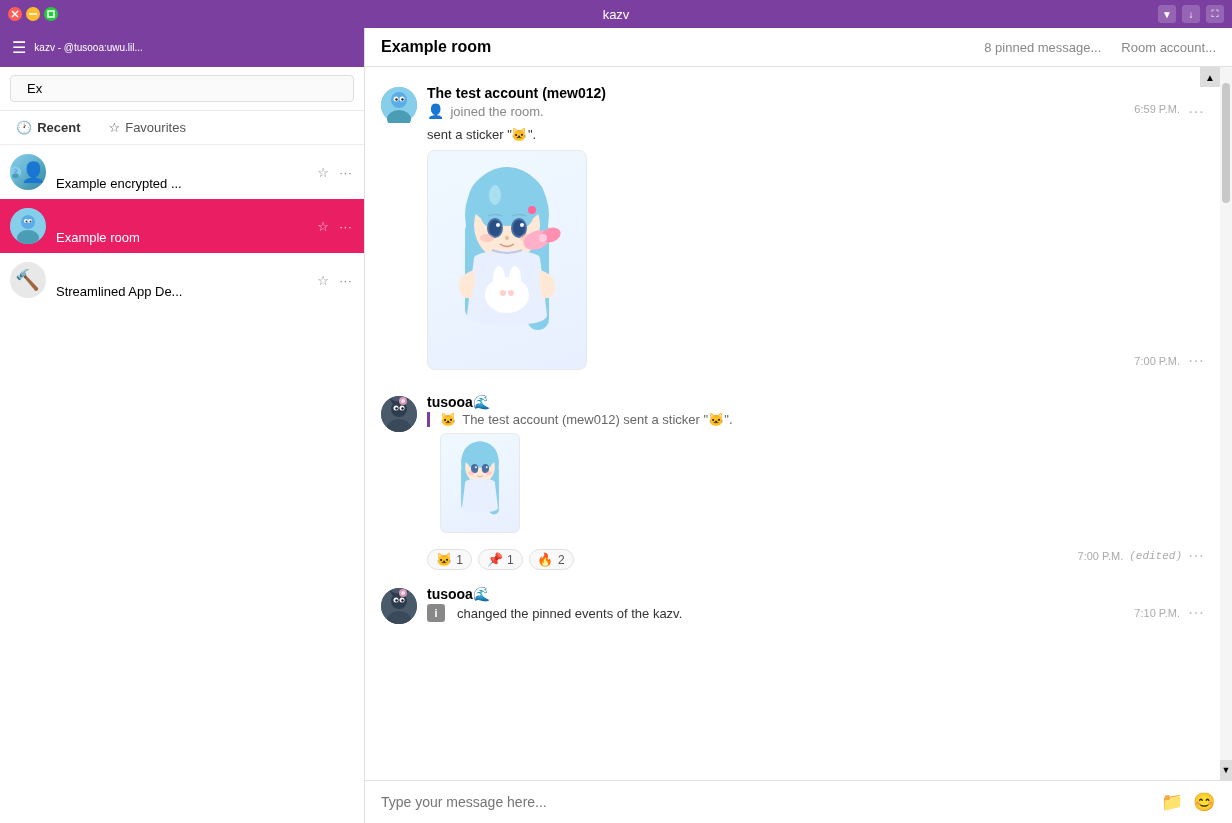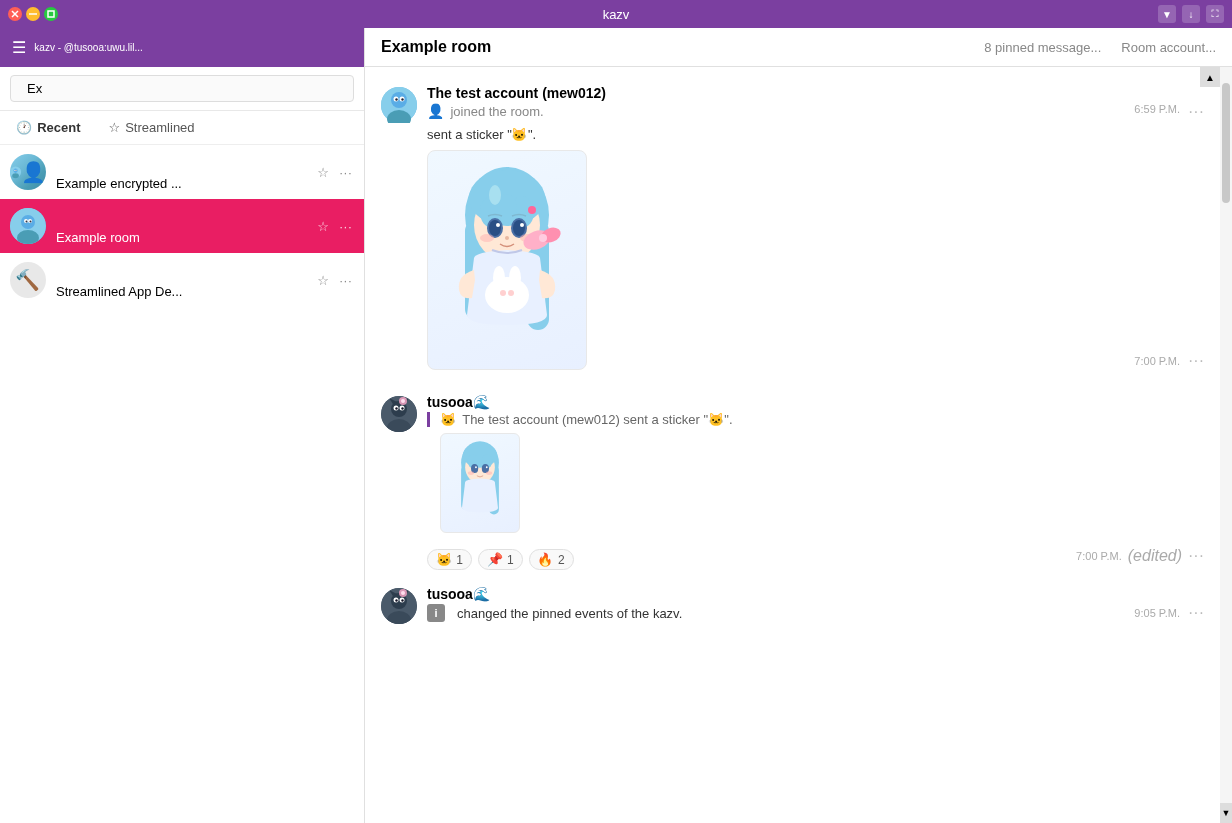--- a/index.html
+++ b/index.html
@@ -270,21 +270,21 @@
     .messages-area::-webkit-scrollbar { width: 6px; }
     .sidebar .room-list::-webkit-scrollbar-thumb,
     .messages-area::-webkit-scrollbar-thumb { background: #ccc; border-radius: 3px; }
 
     .messages-wrapper {
       display: flex;
       flex: 1;
       overflow: hidden;
     }
 
-    .edited-label { color: #aaa; font-size: 16px; font-style: italic; }
+    .edited-label { color: #aaa; font-size: 11px; font-style: italic; font-family: Liberation Mono, monospace; }
   </style>
 </head>
 <body>
 
 <div class="titlebar">
   <div class="titlebar-controls">
     <div class="titlebar-ctrl close">
       <svg width="8" height="8" viewBox="0 0 8 8">
           <line x1="1" y1="1" x2="7" y2="7" stroke="white" stroke-width="1.5"></line>
           <line x1="7" y1="1" x2="1" y2="7" stroke="white" stroke-width="1.5"></line>
@@ -322,21 +322,21 @@
       <input type="text" value="Ex" style="font-size: 13px;" placeholder="Ex">
     </div>
 
     <div class="sidebar-tabs">
       <div class="tab-item active">
         <span class="tab-icon">🕐</span>
         <span>Recent</span>
       </div>
       <div class="tab-item">
         <span class="tab-icon">☆</span>
-        <span>Streamlined</span>
+        <span>Favourites</span>
       </div>
     </div>
 
     <div class="room-list">
 
       <div class="room-item">
         <div class="room-avatar avatar-blue">
           <svg width="36" height="36" viewBox="0 0 36 36">
             <circle cx="18" cy="18" r="18" fill="#87ceeb"></circle>
             <circle cx="18" cy="14" r="7" fill="#5aade6"></circle>
@@ -597,32 +597,37 @@
             </svg>
           </div>
           <div class="message-body">
             <div class="message-sender">tusooa🌊</div>
             <div style="display:flex; align-items:center; justify-content:space-between;">
               <div style="display:flex; align-items:center; gap:6px;">
                 <span class="info-badge">i</span>
                 <span style="font-size:13px; color:#333;">changed the pinned events of the kazv.</span>
               </div>
               <div style="display:flex; align-items:center; gap:8px;">
-                <span class="message-time">9:05 P.M.</span>
+                <span class="message-time">7:10 P.M.</span>
                 <span class="more-btn">···</span>
               </div>
             </div>
           </div>
         </div>
 
       </div>
 
       <div style="width:12px; background:#f5f5f5; display:flex; flex-direction:column; align-items:center; position:relative;">
         <div style="width:8px; height:120px; background:#c8c8c8; border-radius:4px; margin-top:16px;"></div>
         <div style="position:absolute; bottom:0; width:100%; height:20px; background:#ddd; display:flex; align-items:center; justify-content:center; font-size:9px; cursor:pointer;">▼</div>
       </div>
 
     </div>
 
+    <div class="input-area">
+      <input type="text" class="message-input" placeholder="Type your message here..." style="">
+      <button class="input-btn">📁</button>
+      <button class="input-btn">😊</button>
+    </div>
 
   </div>
 
 </div>
 
 </body></html>

